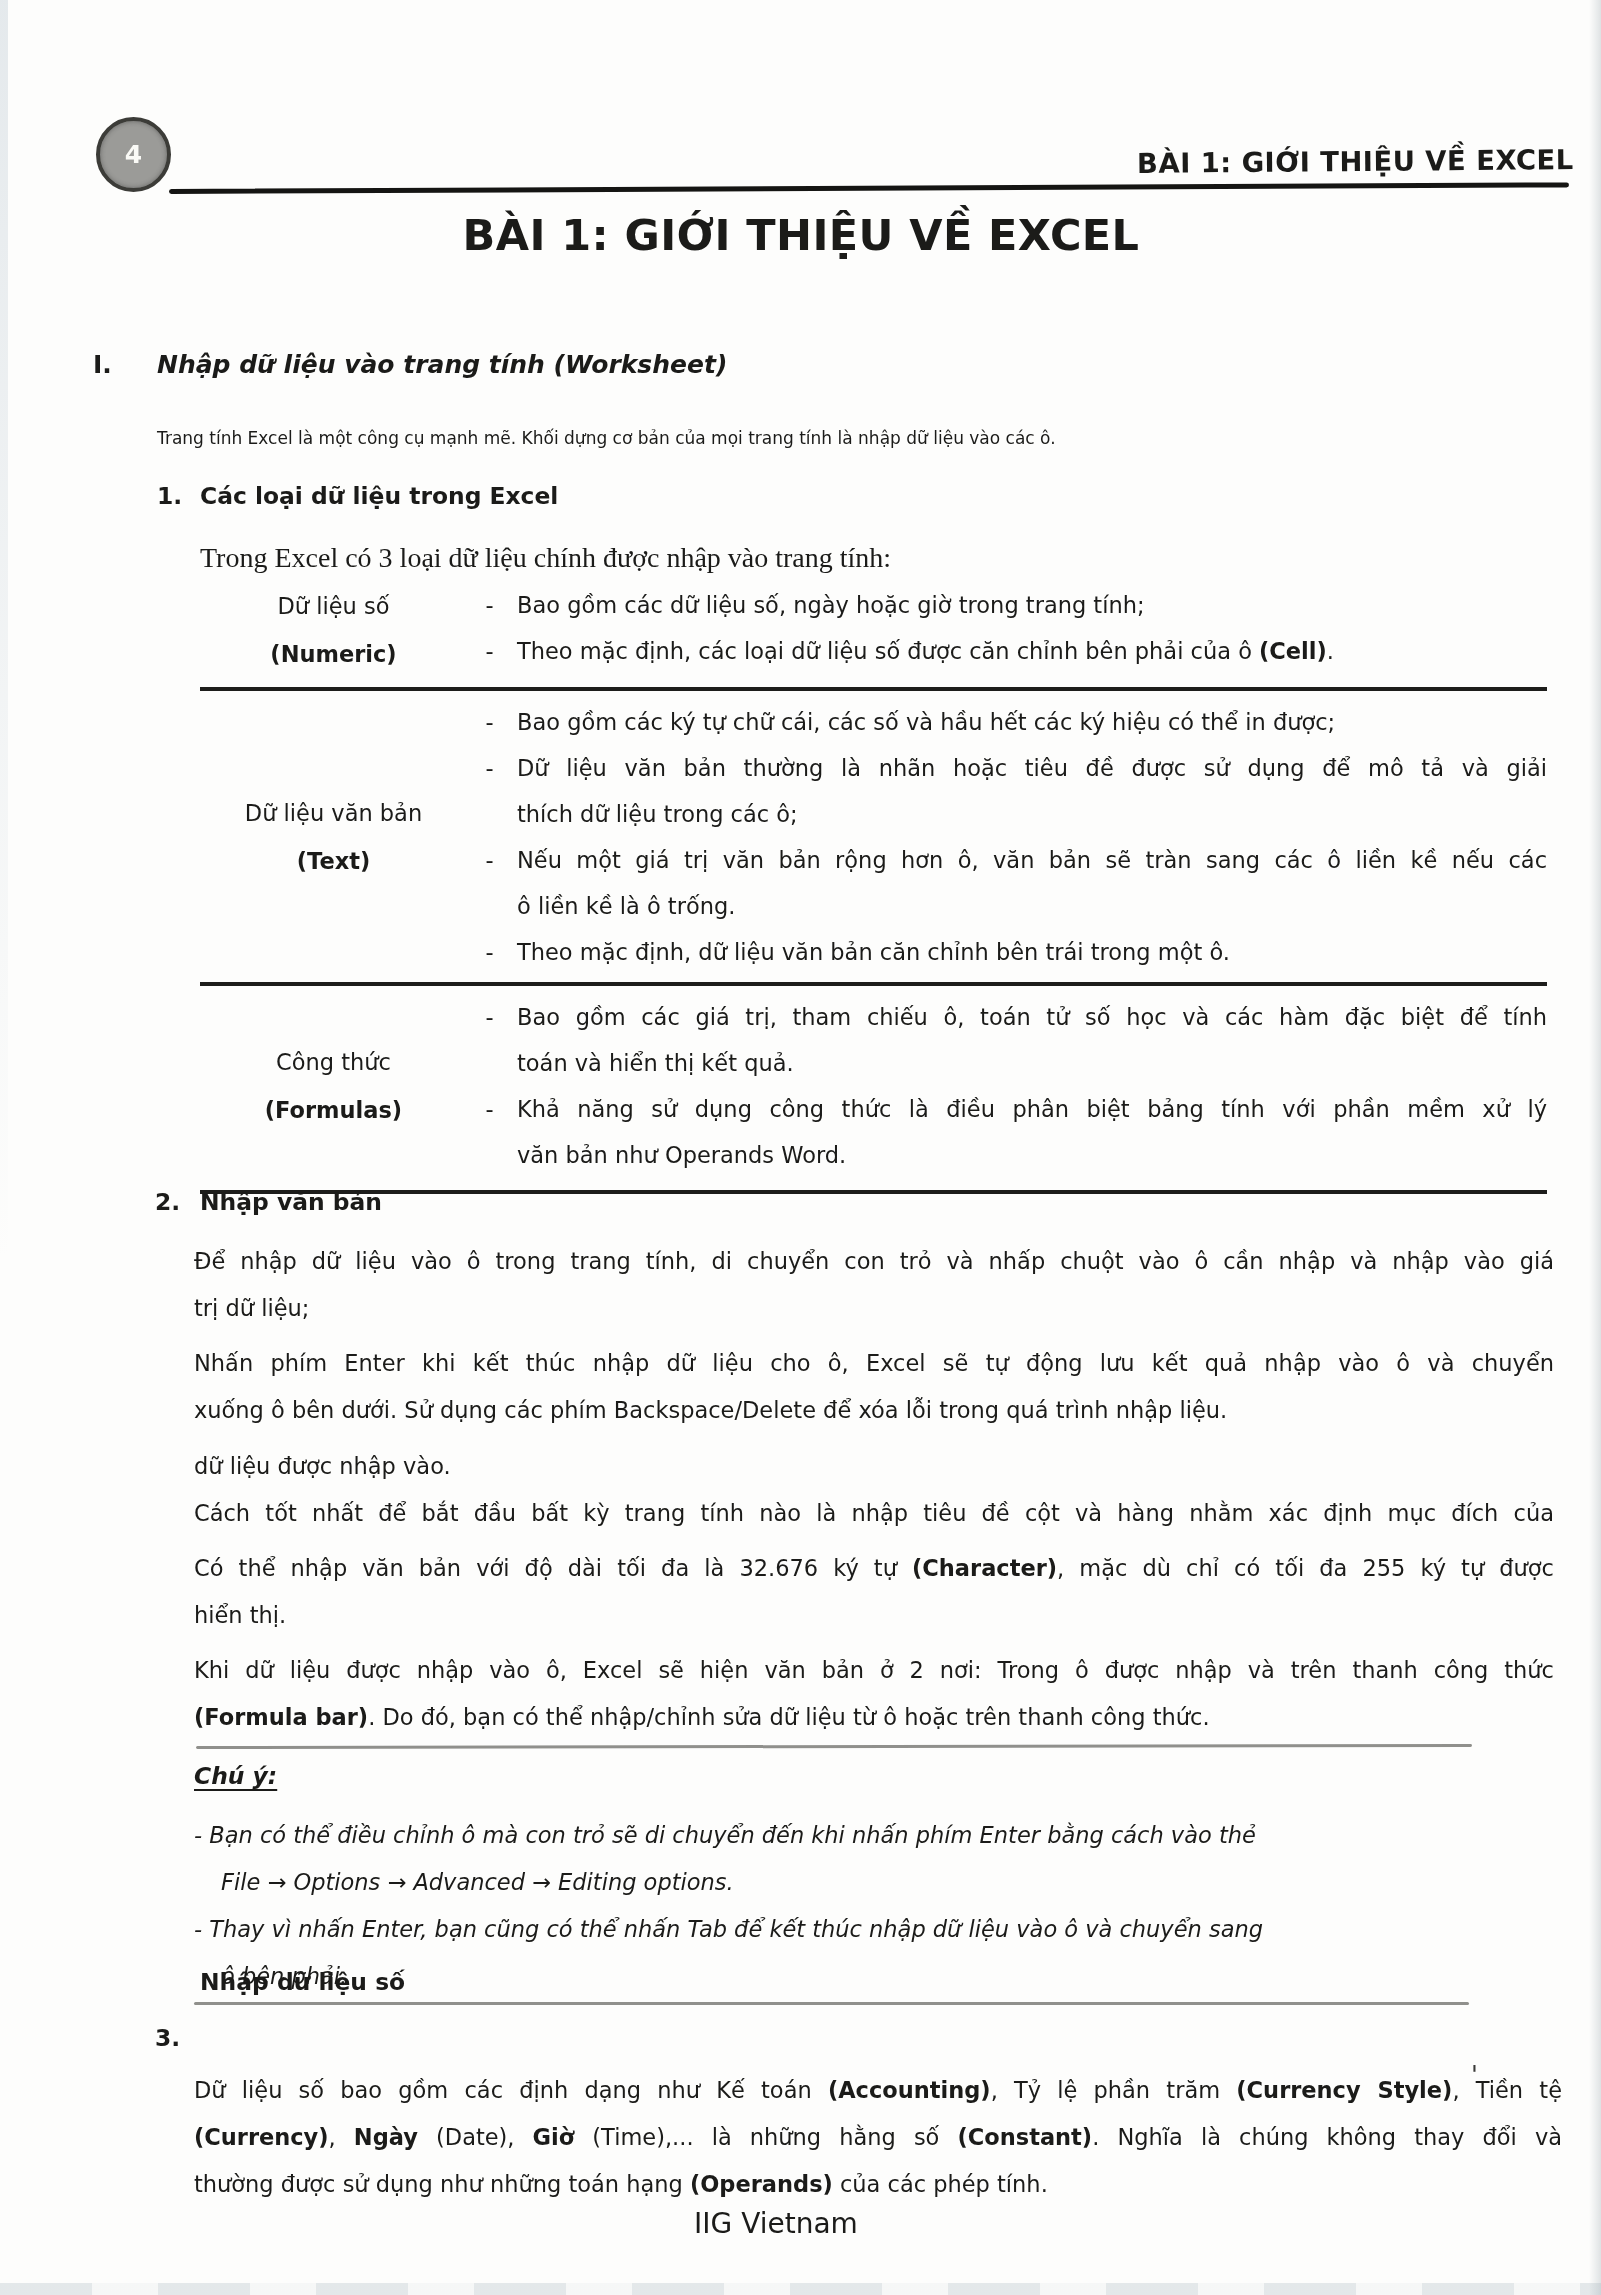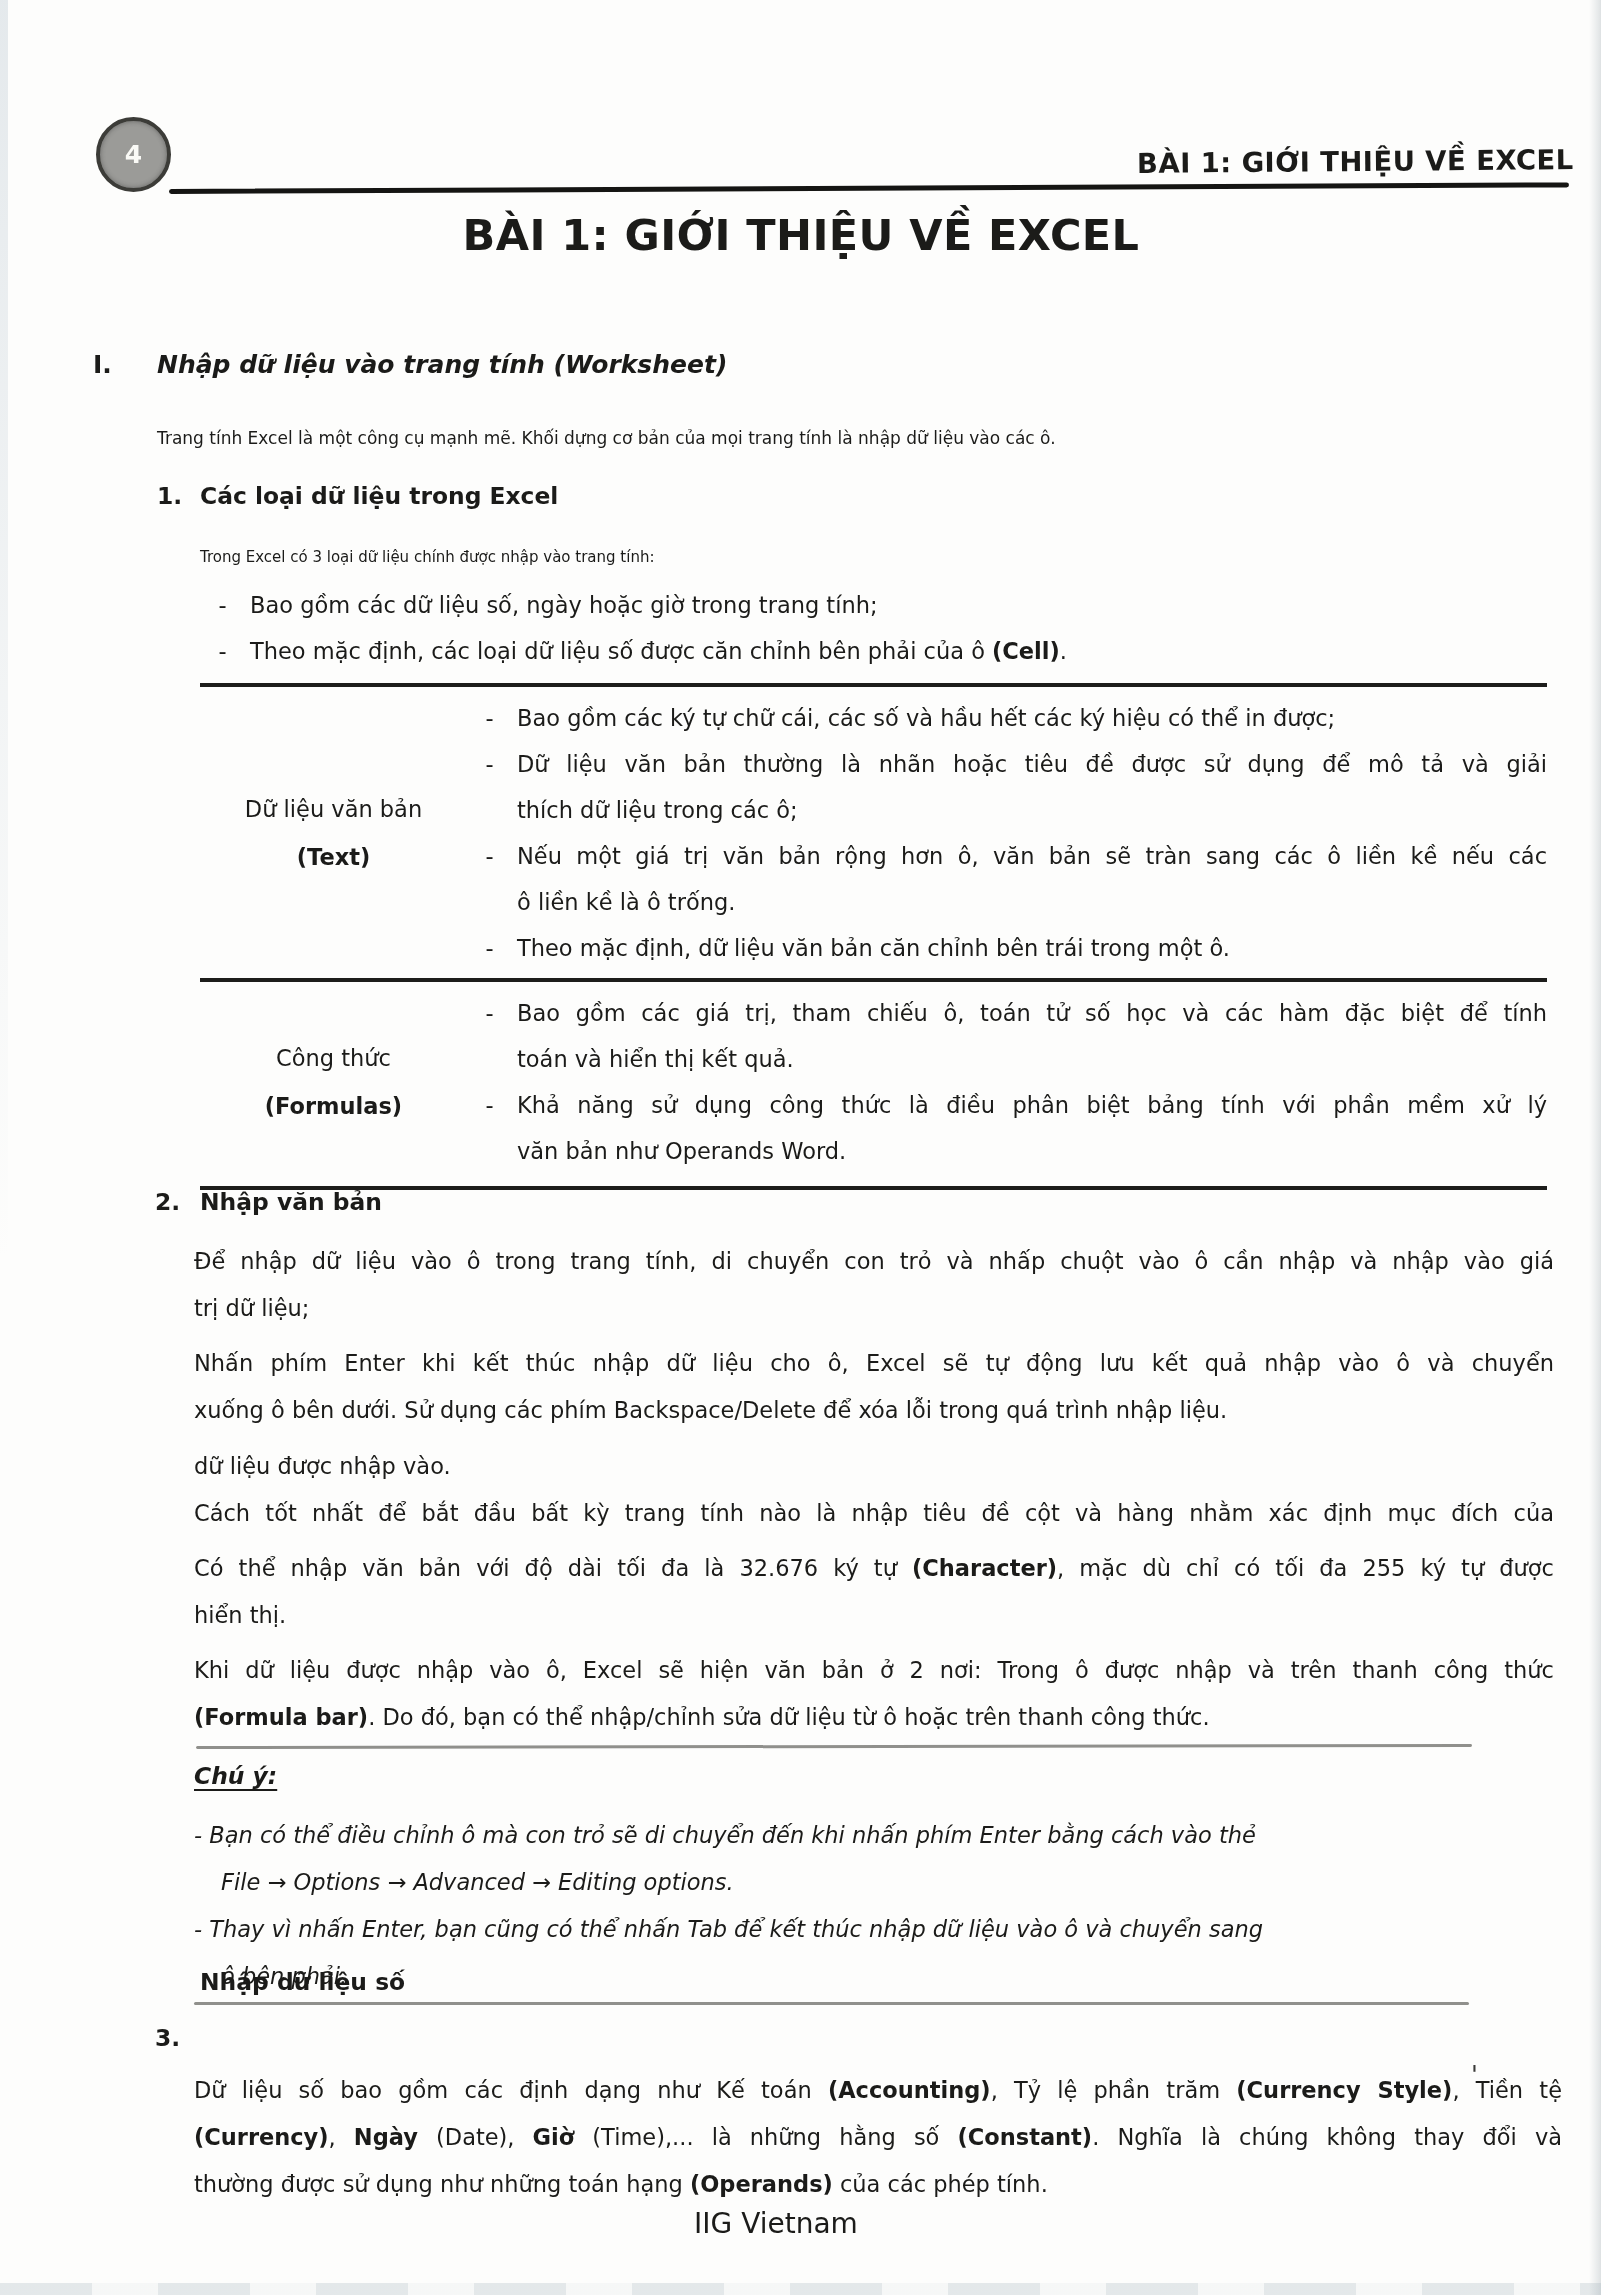--- a/index.html
+++ b/index.html
@@ -22,21 +22,21 @@
 
   
   .h-big{font-size:25px;font-weight:700;white-space:nowrap;}
   .secI-num{left:93px;top:350px;}
   .secI-head{left:157px;top:350px;font-style:italic;}
   .intro1{left:157px;top:415px;width:1410px;font-size:17px;}
 
   .h-sub{font-size:23.4px;font-weight:700;white-space:nowrap;}
   .sub1-num{left:157px;top:482px;}
   .sub1-head{left:200px;top:482px;}
-  .sub1-intro{left:200px;top:534px;width:1351px;font-size:15px;}
+  .sub1-intro{left:200px;top:534px;width:1351px;font-size:28px;font-family:Liberation Serif, serif;}
 
   
   .dtable{left:200px;top:579px;width:1347px;font-size:22.5px;}
   .trow{display:flex;border-bottom:4.2px solid #1d1d1b;}
   .trow1{padding:3.3px 0 8.3px;}
   .trow2{padding:8.3px 0 6.7px;}
   .trow3{padding:8.3px 0 11.7px;}
   .lblcol{width:267px;display:flex;flex-direction:column;justify-content:center;text-align:center;}
   .lblcol .tl{line-height:48px;}
   .bulcol{width:1080px;}
@@ -90,20 +90,24 @@
 
   <div class="abs h-sub sub1-num">1.</div>
   <div class="abs h-sub sub1-head">Các loại dữ liệu trong Excel</div>
   <div class="abs sub1-intro">
       <div class="tl final">Trong Excel có 3 loại dữ liệu chính được nhập vào trang tính:</div>
     </div>
 
   <div class="abs dtable">
 
     <div class="trow trow1">
+      <div class="lblcol">
+          <div class="tl">Dữ liệu số</div>
+          <div class="tl final"><b>(Numeric)</b></div>
+        </div>
       <div class="bulcol">
         <div class="bullet">
           <span class="dash">-</span>
           <div class="btxt just">
               <div class="tl final">Bao gồm các dữ liệu số, ngày hoặc giờ trong trang tính;</div>
             </div>
         </div>
         <div class="bullet">
           <span class="dash">-</span>
           <div class="btxt just">

